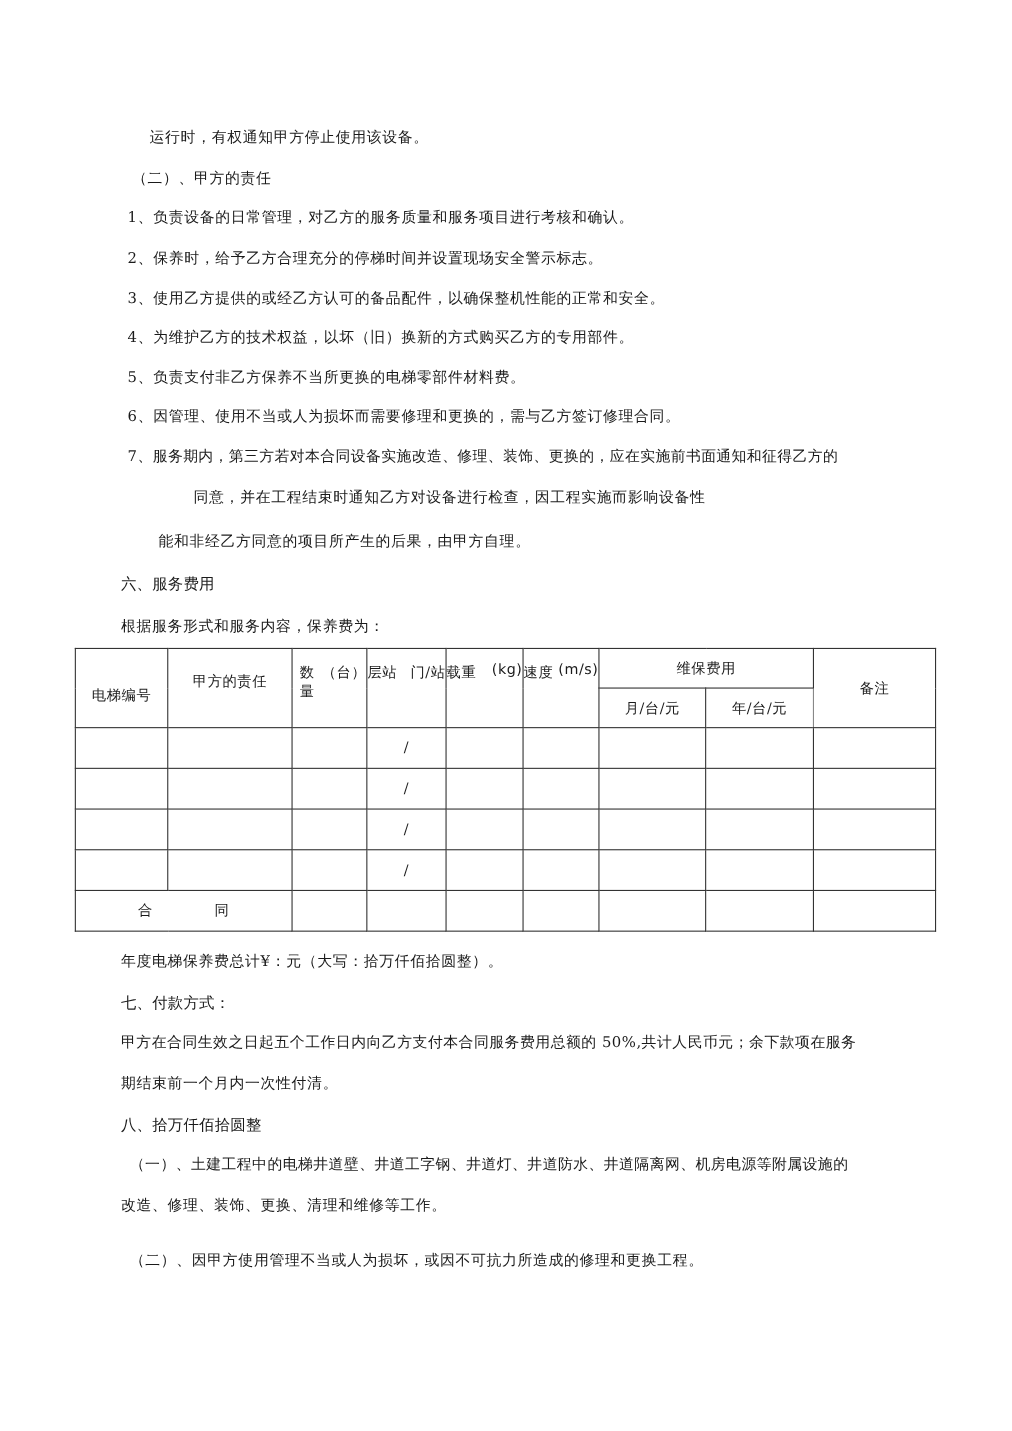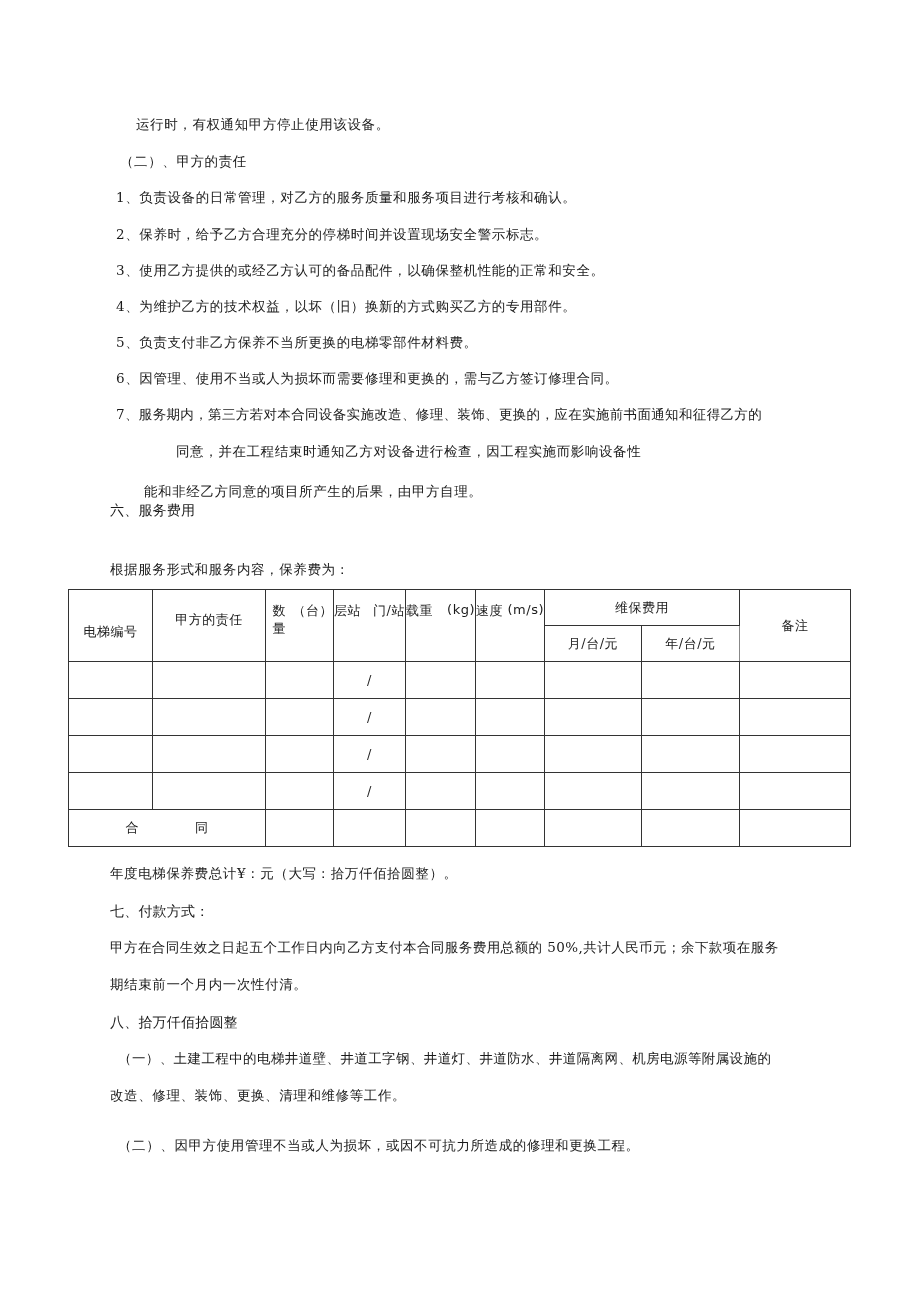--- a/index.html
+++ b/index.html
@@ -30,21 +30,21 @@
   <div class="line" style="left:116px; top:226px;">2、保养时，给予乙方合理充分的停梯时间并设置现场安全警示标志。</div>
   <div class="line" style="left:116px; top:262px;">3、使用乙方提供的或经乙方认可的备品配件，以确保整机性能的正常和安全。</div>
   <div class="line" style="left:116px; top:298px;">4、为维护乙方的技术权益，以坏（旧）换新的方式购买乙方的专用部件。</div>
   <div class="line" style="left:116px; top:334px;">5、负责支付非乙方保养不当所更换的电梯零部件材料费。</div>
   <div class="line" style="left:116px; top:370px;">6、因管理、使用不当或人为损坏而需要修理和更换的，需与乙方签订修理合同。</div>
 
   <div class="line" style="left:116px; top:406px; letter-spacing:0.35px;">7、服务期内，第三方若对本合同设备实施改造、修理、装饰、更换的，应在实施前书面通知和征得乙方的</div>
   <div class="line" style="left:144px; top:443px;margin-left:32px;">同意，并在工程结束时通知乙方对设备进行检查，因工程实施而影响设备性</div>
   <div class="line" style="left:144px; top:483px;">能和非经乙方同意的项目所产生的后果，由甲方自理。</div>
 
-  <div class="line heading" style="left:110px; top:502px;">六、服务费用</div>
+  <div class="line heading" style="left:110px; top:522px;">六、服务费用</div>
   <div class="line" style="left:110px; top:561px;">根据服务形式和服务内容，保养费为：</div>
 
   <table class="fee">
     <colgroup>
       <col style="width:84px">
       <col style="width:113px">
       <col style="width:68px">
       <col style="width:72px">
       <col style="width:70px">
       <col style="width:69px">

